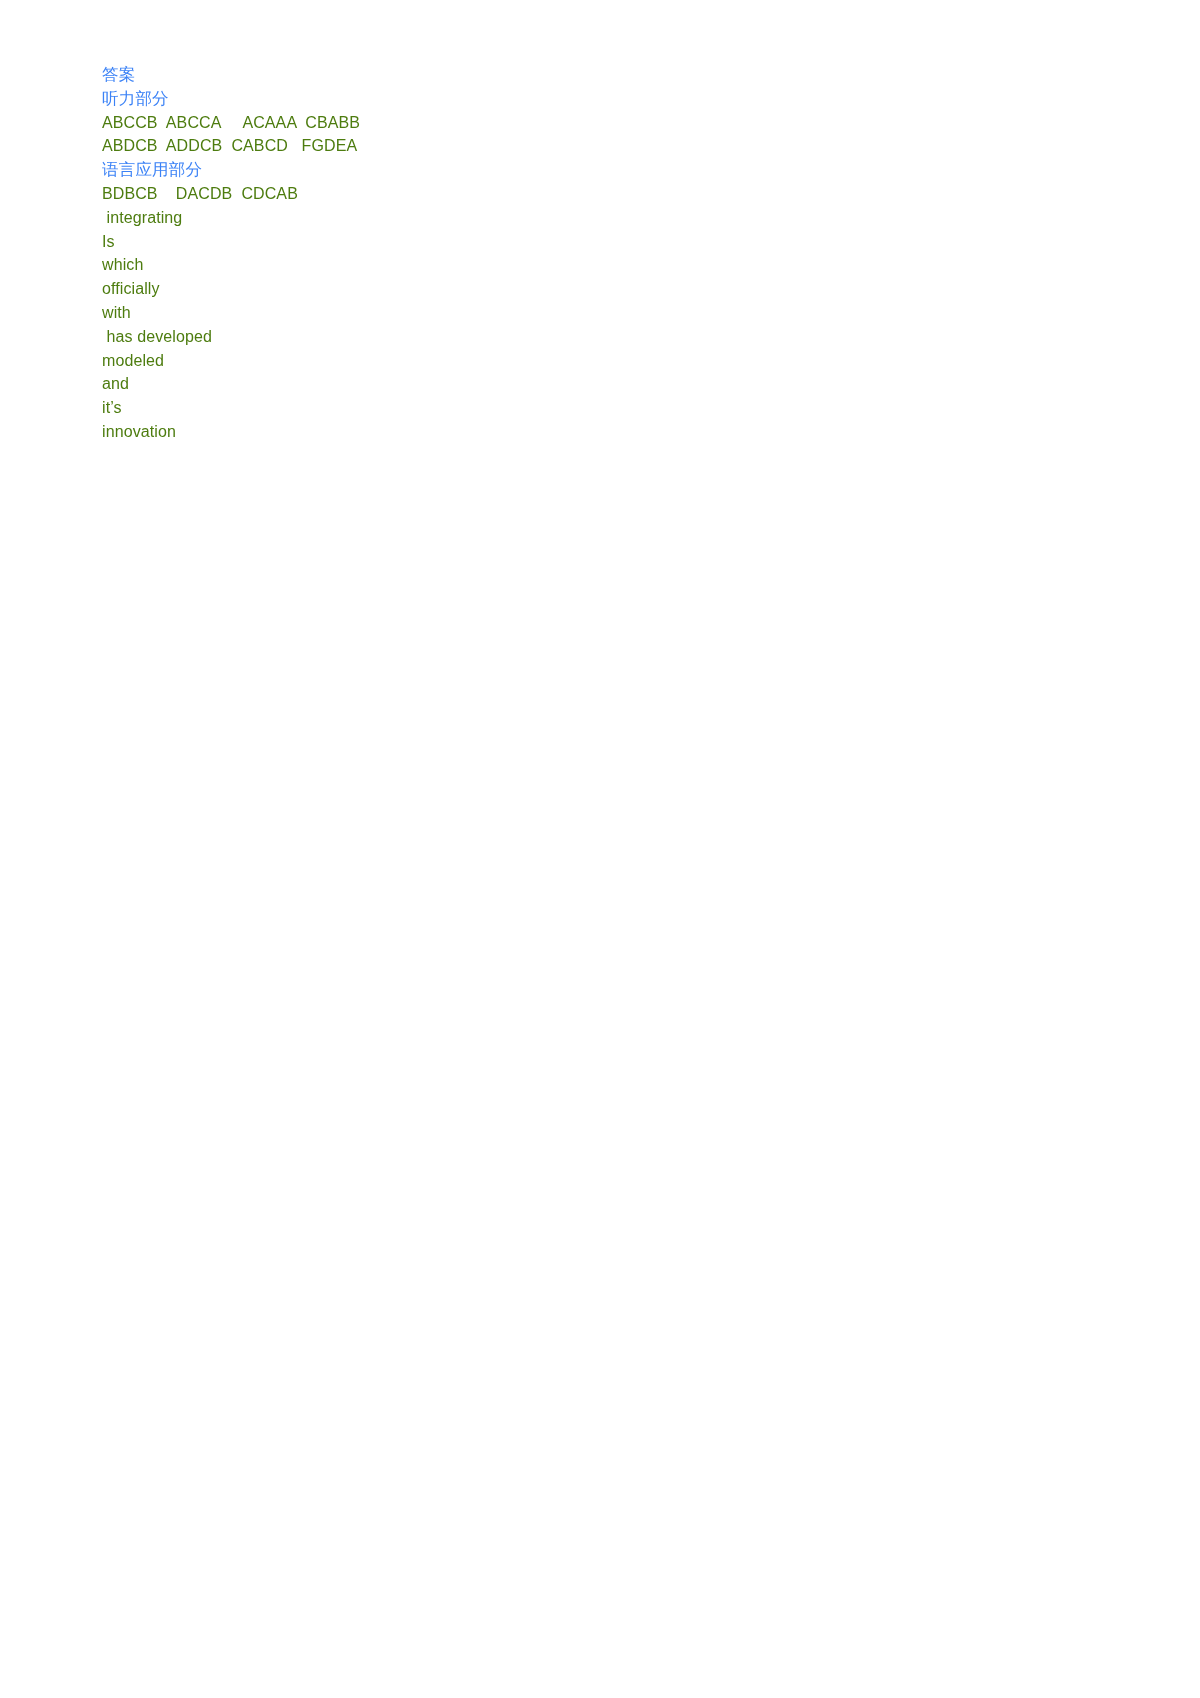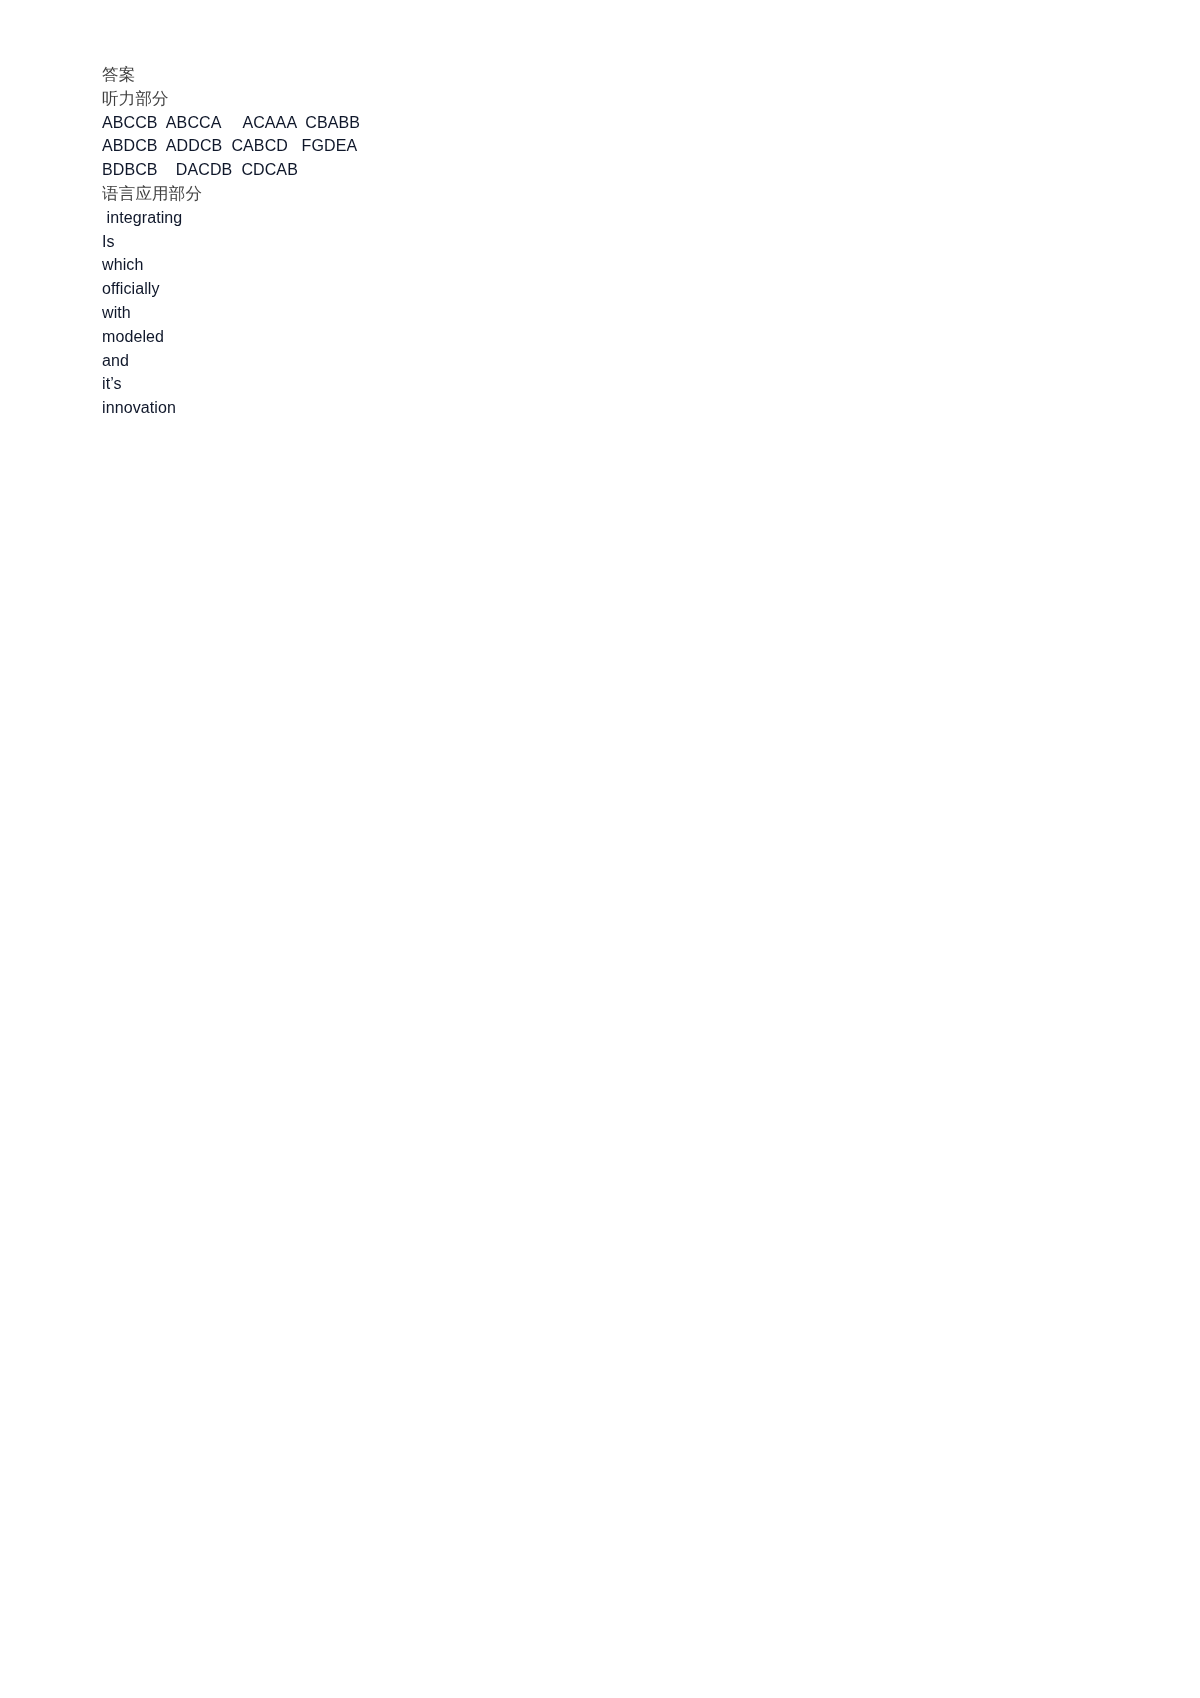--- a/index.html
+++ b/index.html
@@ -39,49 +39,50 @@
     height: 23.8px;
     color: #000000;
     margin: 0;
     padding: 0;
   }
 
   
   .line.cjk {
     font-family: "DejaVu Serif", "Liberation Serif", serif;
     font-size: 16.5px;
-    color: #404040;
+    color: #3b82f6;
     letter-spacing: 0.2px;
   }
 
   
   .line.latin {
     font-family: "Liberation Sans", sans-serif;
     font-size: 16px;
-    color: #0f172a;
+    color: #4d7c0f;
     letter-spacing: 0.1px;
   }
 </style>
 </head>
 <body>
 
 <div class="page">
   <div class="doc-body">
 
     <span class="line cjk">答案</span>
     <span class="line cjk">听力部分</span>
     <span class="line latin">ABCCB  ABCCA     ACAAA  CBABB</span>
     <span class="line latin">ABDCB  ADDCB  CABCD   FGDEA</span>
+    <span class="line cjk">语言应用部分</span>
     <span class="line latin">BDBCB    DACDB  CDCAB</span>
-    <span class="line cjk">语言应用部分</span>
 
     <span class="line latin"> integrating</span>
     <span class="line latin">Is</span>
     <span class="line latin">which</span>
     <span class="line latin">officially</span>
     <span class="line latin">with</span>
+    <span class="line latin"> has developed</span>
     <span class="line latin">modeled</span>
     <span class="line latin">and</span>
     <span class="line latin">it’s</span>
     <span class="line latin">innovation</span>
 
   </div>
 </div>
 
 </body></html>

